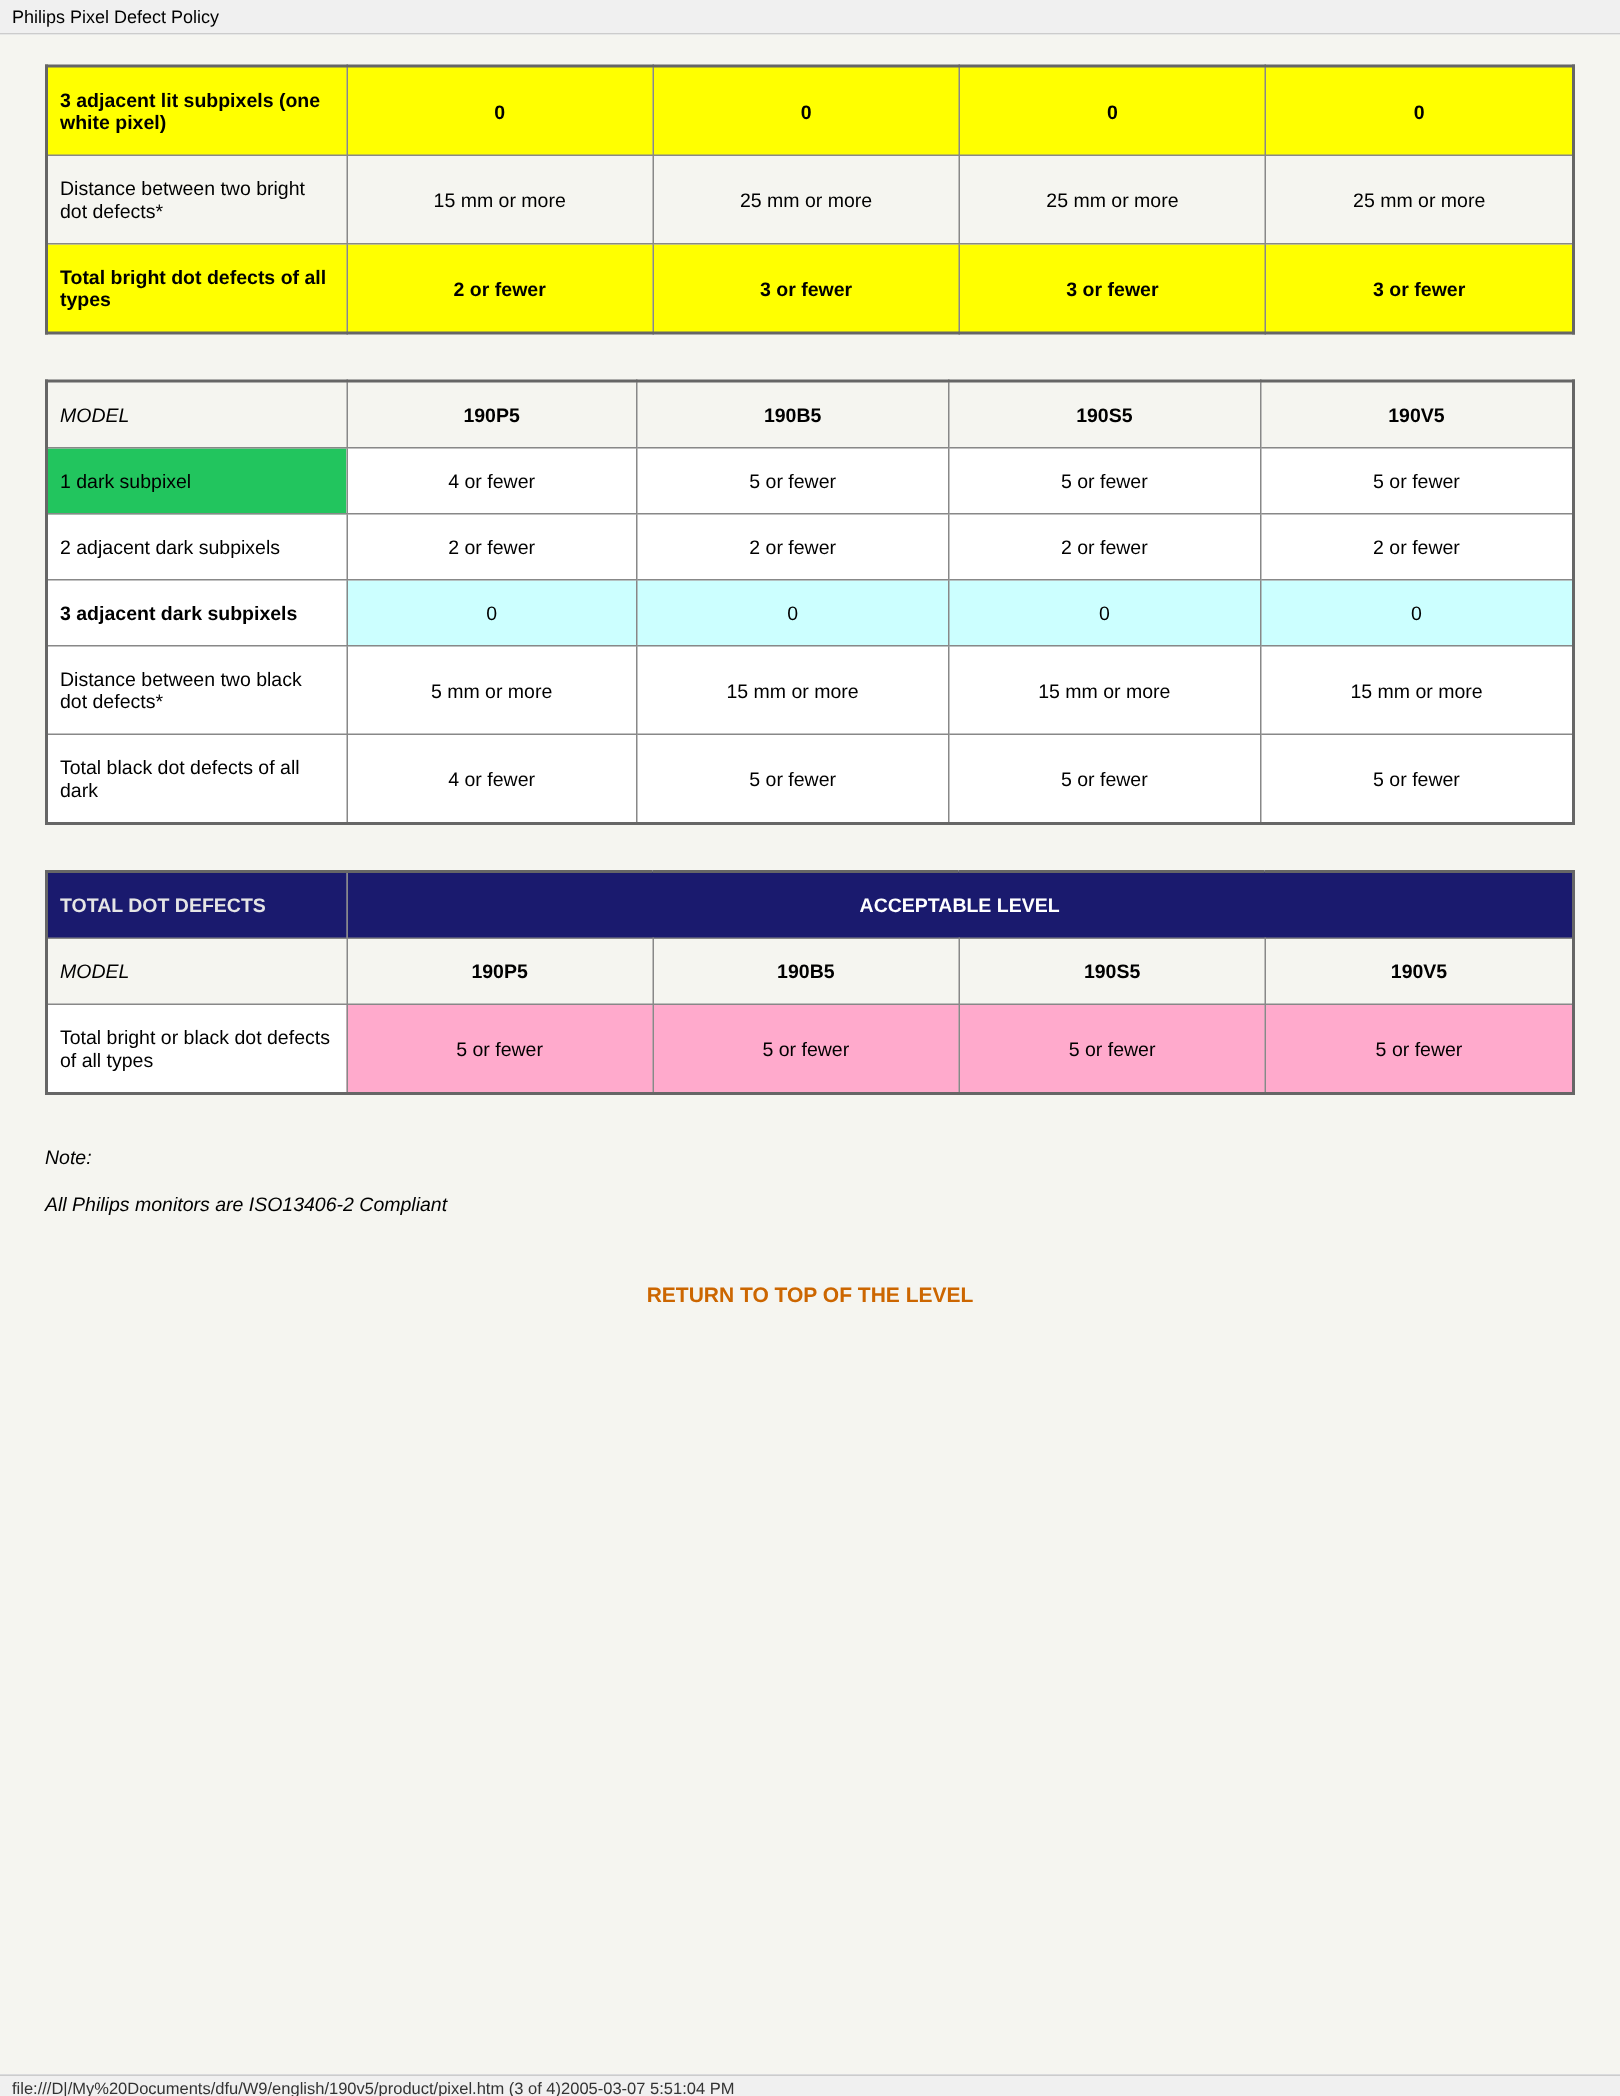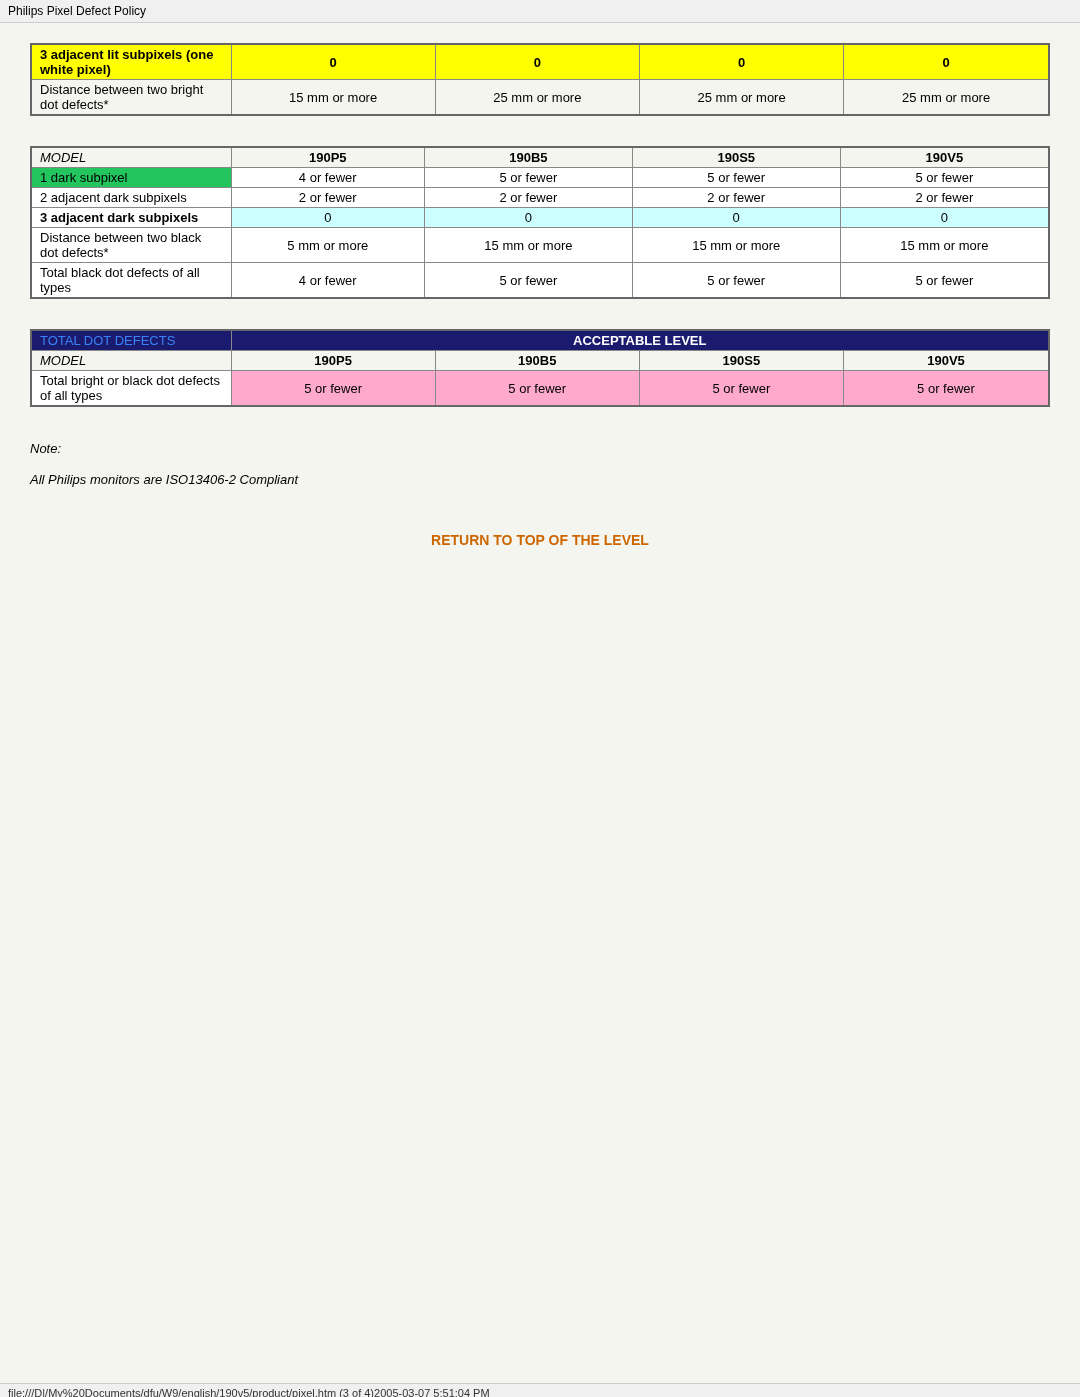--- a/index.html
+++ b/index.html
@@ -24,21 +24,21 @@
     .table-section {
       margin-bottom: 30px;
     }
     table {
       border-collapse: collapse;
       width: 100%;
       border: 2px solid #666;
     }
     th, td {
       border: 1px solid #888;
-      padding: 2px 8px;
+      padding: 14px 8px;
       text-align: center;
       vertical-align: middle;
     }
     td.label-col {
       text-align: left;
     }
 
     
     .black-dot-table thead tr.main-header th {
       background: #1a1a6e;
@@ -102,20 +102,27 @@
             <td style="border: 1px solid rgb(136, 136, 136); background: rgb(255, 255, 0); font-weight: bold;">0</td>
             <td style="border: 1px solid rgb(136, 136, 136); background: rgb(255, 255, 0); font-weight: bold;">0</td>
             <td style="border: 1px solid rgb(136, 136, 136); background: rgb(255, 255, 0); font-weight: bold;">0</td>
           </tr>
           <tr>
             <td class="label-col" style="width: 200px; border: 1px solid rgb(136, 136, 136);">Distance between two bright dot defects*</td>
             <td style="border: 1px solid rgb(136, 136, 136);">15 mm or more</td>
             <td style="border: 1px solid rgb(136, 136, 136);">25 mm or more</td>
             <td style="border: 1px solid rgb(136, 136, 136);">25 mm or more</td>
             <td style="border: 1px solid rgb(136, 136, 136);">25 mm or more</td>
+          </tr>
+          <tr>
+            <td class="label-col" style="width: 200px; border: 1px solid rgb(136, 136, 136); background: rgb(255, 255, 0); font-weight: bold;">Total bright dot defects of all types</td>
+            <td style="border: 1px solid rgb(136, 136, 136); background: rgb(255, 255, 0); font-weight: bold;">2 or fewer</td>
+            <td style="border: 1px solid rgb(136, 136, 136); background: rgb(255, 255, 0); font-weight: bold;">3 or fewer</td>
+            <td style="border: 1px solid rgb(136, 136, 136); background: rgb(255, 255, 0); font-weight: bold;">3 or fewer</td>
+            <td style="border: 1px solid rgb(136, 136, 136); background: rgb(255, 255, 0); font-weight: bold;">3 or fewer</td>
           </tr>
         </tbody>
     </table>
   </div>
 
   <div class="table-section">
     <table class="black-dot-table">
       <thead>
         <tr class="model-row">
           <td class="label-col" style="font-style:italic; border:1px solid #888;">
@@ -150,35 +157,35 @@
             <td style="border: 1px solid rgb(136, 136, 136); background: rgb(204, 255, 255);">0</td>
           </tr>
           <tr>
             <td class="label-col" style="width: 200px; border: 1px solid rgb(136, 136, 136); background: rgb(255, 255, 255);">Distance between two black dot defects*</td>
             <td style="border: 1px solid rgb(136, 136, 136); background: rgb(255, 255, 255);">5 mm or more</td>
             <td style="border: 1px solid rgb(136, 136, 136); background: rgb(255, 255, 255);">15 mm or more</td>
             <td style="border: 1px solid rgb(136, 136, 136); background: rgb(255, 255, 255);">15 mm or more</td>
             <td style="border: 1px solid rgb(136, 136, 136); background: rgb(255, 255, 255);">15 mm or more</td>
           </tr>
           <tr>
-            <td class="label-col" style="width: 200px; border: 1px solid rgb(136, 136, 136); background: rgb(255, 255, 255);">Total black dot defects of all types</td>
+            <td class="label-col" style="width: 200px; border: 1px solid rgb(136, 136, 136); background: rgb(255, 255, 255);">Total black dot defects of all dark</td>
             <td style="border: 1px solid rgb(136, 136, 136); background: rgb(255, 255, 255);">4 or fewer</td>
             <td style="border: 1px solid rgb(136, 136, 136); background: rgb(255, 255, 255);">5 or fewer</td>
             <td style="border: 1px solid rgb(136, 136, 136); background: rgb(255, 255, 255);">5 or fewer</td>
             <td style="border: 1px solid rgb(136, 136, 136); background: rgb(255, 255, 255);">5 or fewer</td>
           </tr>
         </tbody>
     </table>
   </div>
 
   <div class="table-section">
     <table class="total-dot-table">
       <thead>
         <tr class="main-header">
-          <th style="text-align:left; background:#1a1a6e; color:#3b82f6; font-weight:normal; width:200px;">
+          <th style="text-align:left; background:#1a1a6e; color:#e5e5e5; font-weight:bold; width:200px;">
             <span>TOTAL DOT DEFECTS</span>
           </th>
           <th colspan="4" class="acceptable-level-header">
             <span>ACCEPTABLE LEVEL</span>
           </th>
         </tr>
         <tr class="model-row">
           <td class="label-col" style="font-style:italic; border:1px solid #888;">
             <span>MODEL</span>
           </td>

